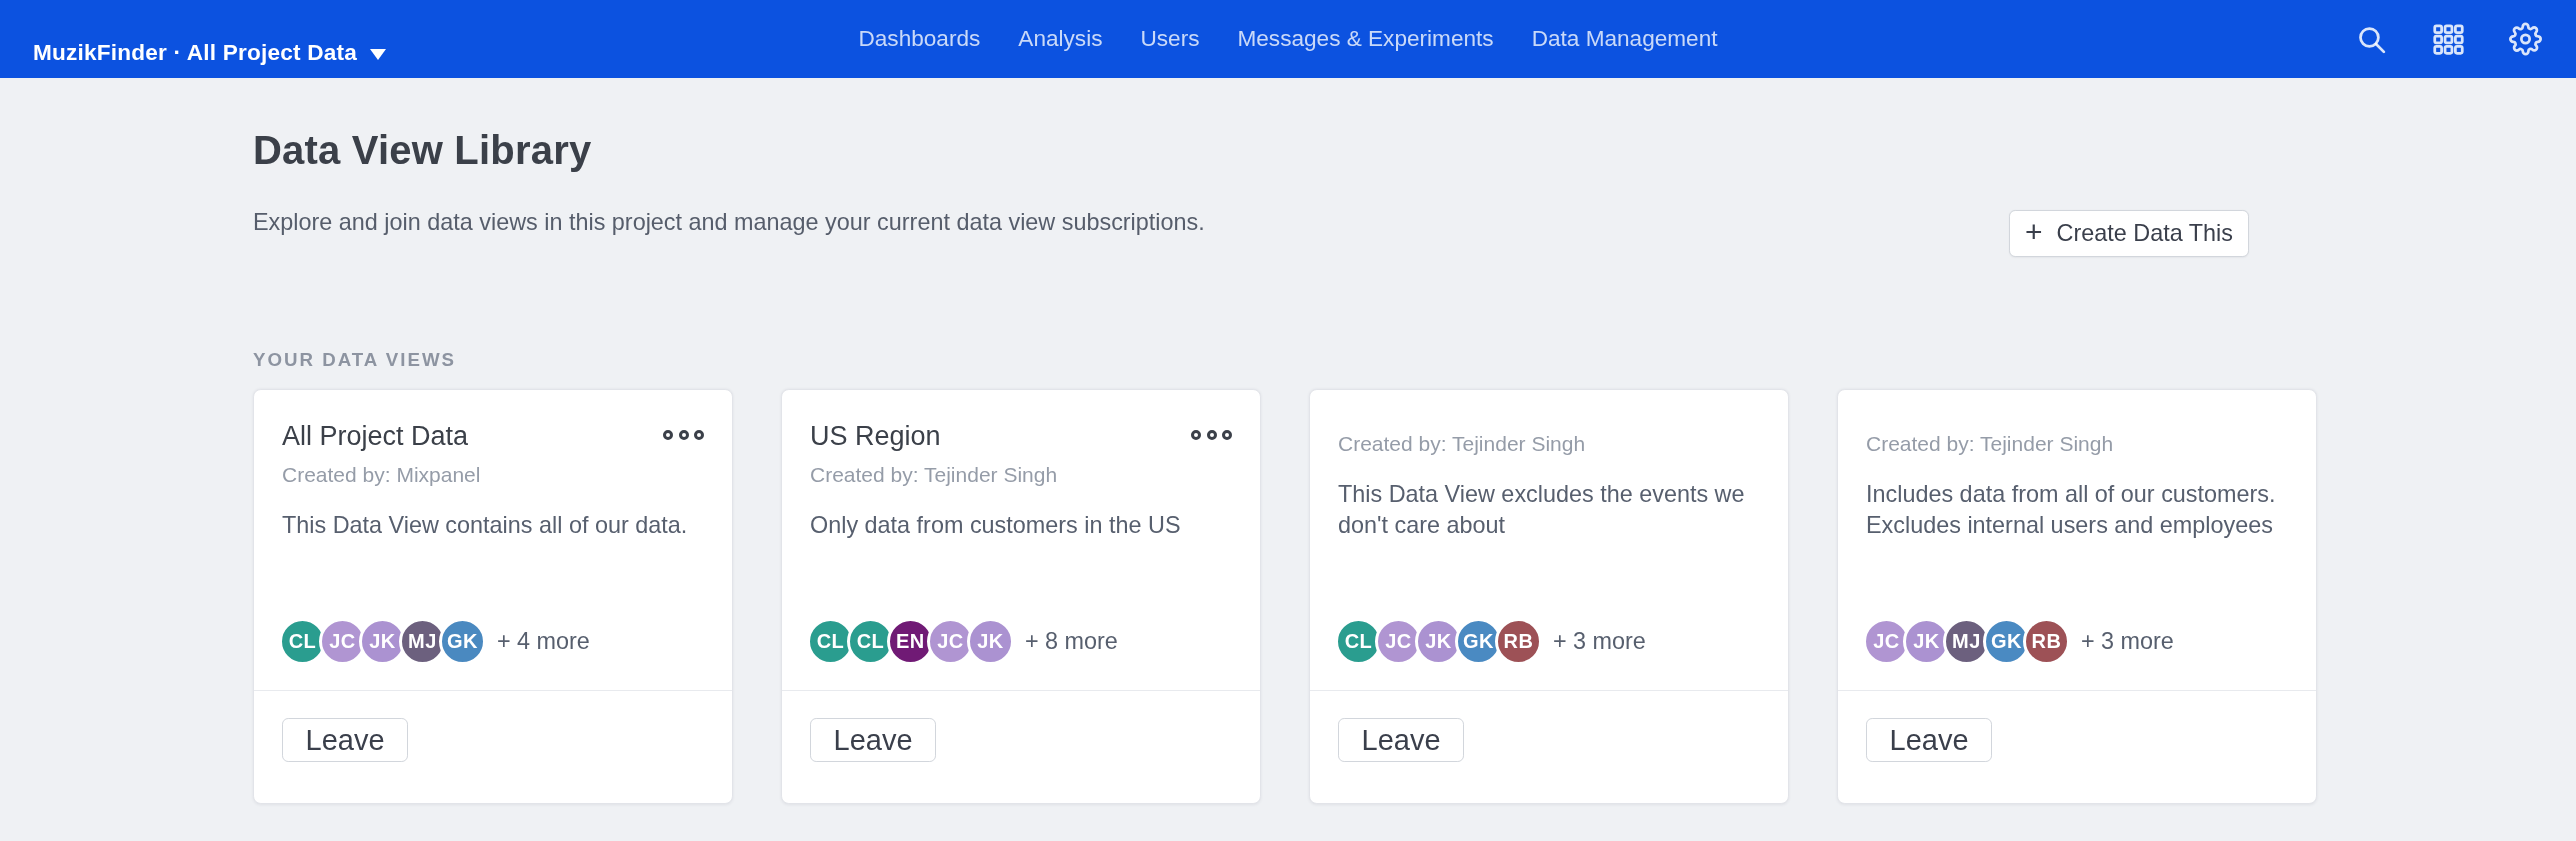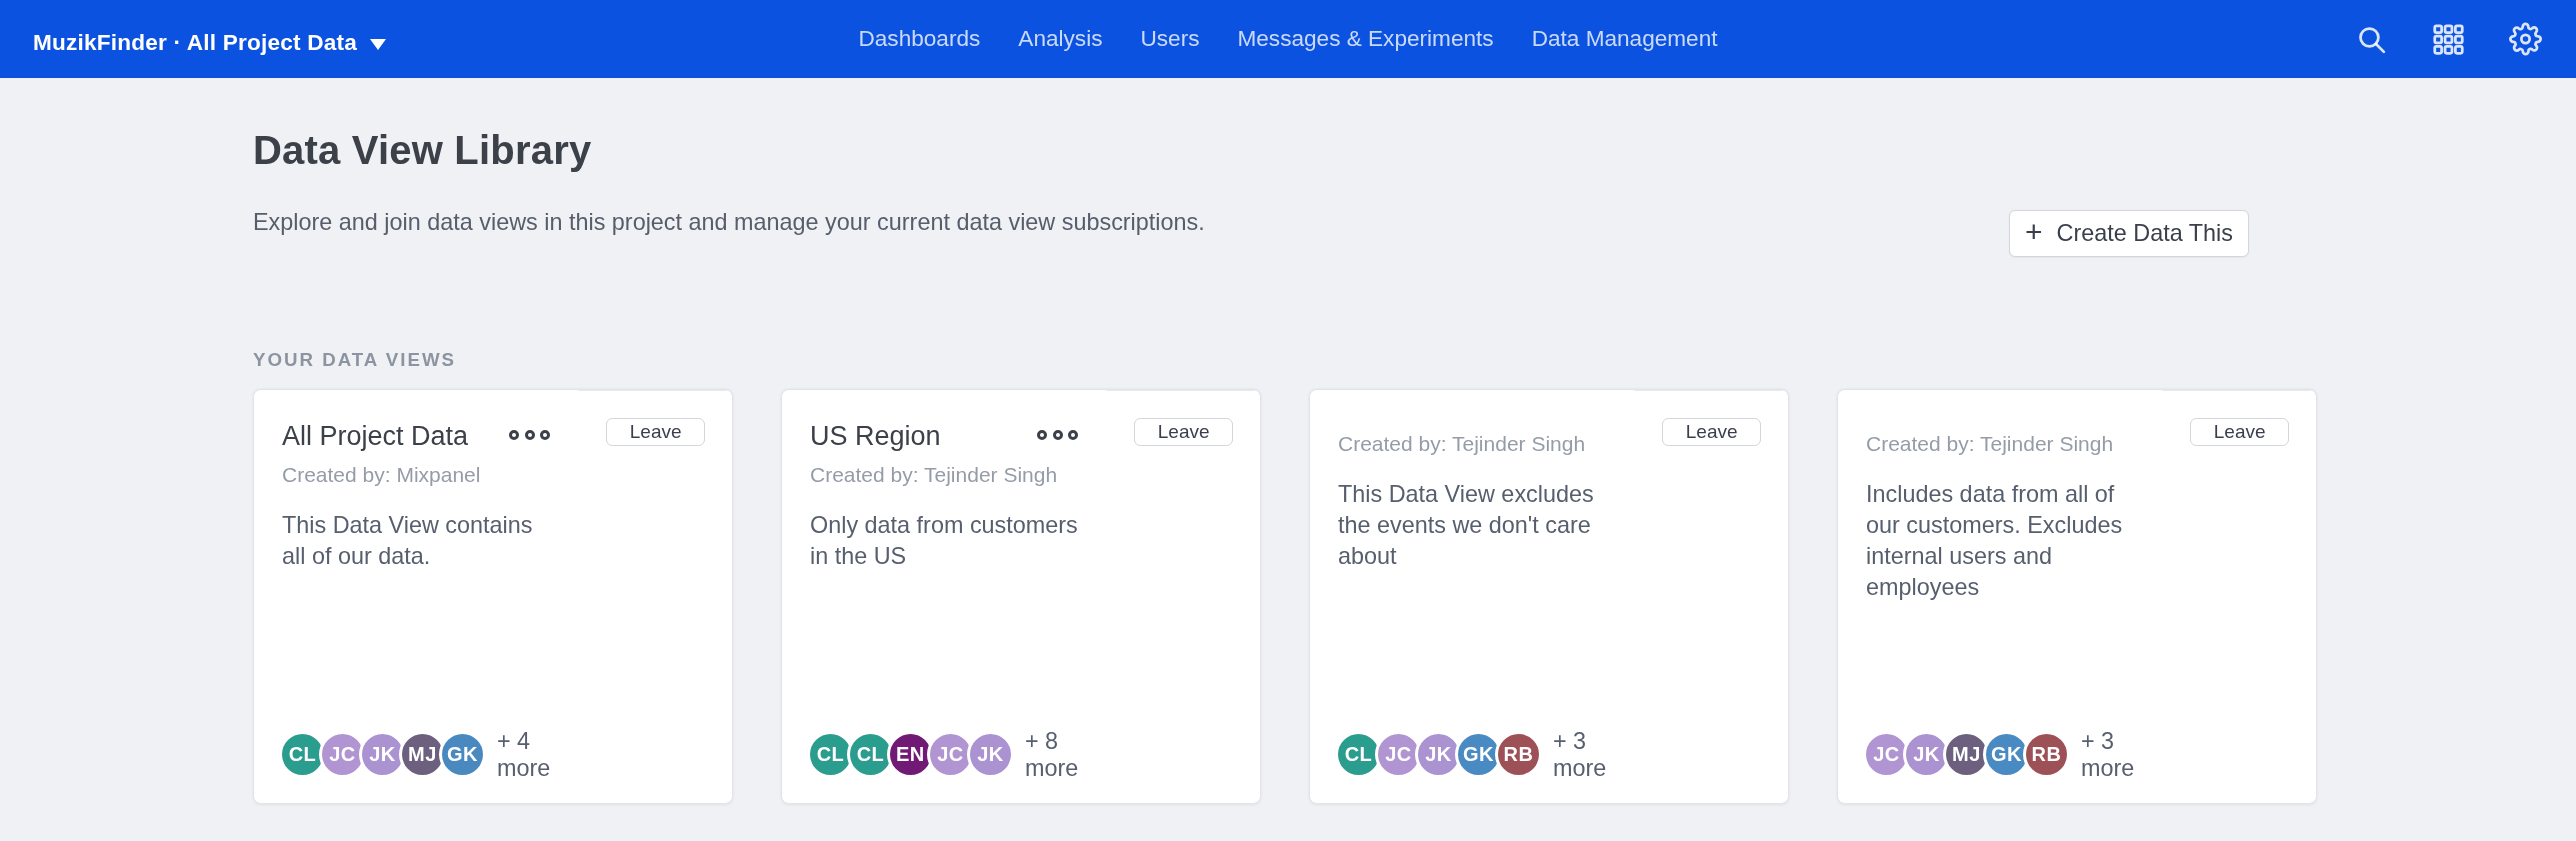--- a/index.html
+++ b/index.html
@@ -5,21 +5,21 @@
   * { box-sizing: border-box; margin: 0; padding: 0; }
   html, body { width: 2576px; height: 841px; overflow: hidden; }
   body { font-family: "Liberation Sans", sans-serif; background: #eff1f4; position: relative; }
 
   
   .topbar {
     position: absolute; top: 0; left: 0; width: 2576px; height: 78px;
     background: #0c52e0; display: flex; align-items: center;
   }
   .brand {
-    position: absolute; left: 33px; top: 4px; height: 78px;
+    position: absolute; left: 33px; top: 14px; height: 78px;
     display: flex; align-items: center; gap: 12.5px; cursor: pointer;
   }
   .brand-label { color: #ffffff; font-size: 22.6px; font-weight: bold; letter-spacing: 0.2px; }
   .caret {
     width: 0; height: 0; border-left: 8.6px solid transparent; border-right: 8.6px solid transparent;
     border-top: 11px solid #ffffff; margin-top: 3.1px;
   }
   .topnav {
     position: absolute; left: 0; top: 0; width: 100%; height: 78px;
     display: flex; align-items: center; justify-content: center; gap: 38px;
@@ -57,21 +57,21 @@
 
   
   .cards-row {
     position: absolute; left: 253px; top: 389px;
     display: flex; gap: 48px;
   }
   .card {
     width: 480px; height: 415px; background: #ffffff;
     border: 0.8px solid #e2e4e9; border-radius: 7.8px;
     box-shadow: 0 0.8px 3.1px rgba(25,35,60,.07);
-    display: flex; flex-direction: row; overflow: hidden;
+    display: flex; flex-direction: column; overflow: hidden;
   }
   .card-body { flex: 1; padding: 31px 28px 0 28px; display: flex; flex-direction: column; }
   .card-head { display: flex; align-items: flex-start; justify-content: space-between; }
   .card-title { font-size: 27px; color: #3b4049; }
   .card-menu { display: flex; gap: 5.5px; padding-top: 9.3px; cursor: pointer; }
   .card-menu span {
     width: 10px; height: 10px; border: 3.1px solid #3b4049; border-radius: 50%; display: block;
   }
   .card-created { margin-top: 11px; font-size: 21px; color: #959ca8; }
   .card-desc { margin-top: 23.4px; font-size: 23.4px; line-height: 1.32; color: #575f6e; flex: 1; }
@@ -79,23 +79,23 @@
   .avatar {
     width: 47px; height: 47px; border: 3.1px solid #ffffff; border-radius: 50%;
     display: flex; align-items: center; justify-content: center;
     color: #ffffff; font-size: 20px; font-weight: bold; letter-spacing: 0.4px;
     margin-left: -7px; flex: 0 0 auto;
   }
   .avatar:first-child { margin-left: -3.1px; }
   .more-label { margin-left: 11px; font-size: 23.4px; color: #575f6e; }
   .card-footer { border-top: 0.8px solid #e8eaee; height: 113px; padding: 27px 28px; }
   .leave-btn {
-    min-width: 79px; height: 28px; padding: 0 22.6px;
+    min-width: 79px; height: 44px; padding: 0 22.6px;
     background: #ffffff; border: 0.8px solid #d2d6dc; border-radius: 6.2px;
-    font-family: "Liberation Sans", sans-serif; font-size: 19px; color: #3a3f4b; cursor: pointer;
+    font-family: "Liberation Sans", sans-serif; font-size: 29px; color: #3a3f4b; cursor: pointer;
   }
 </style>
 </head>
 <body>
 
 <div class="topbar">
   <div class="topnav" id="topnav">
       <span class="topnav-item">Dashboards</span>
       <span class="topnav-item">Analysis</span>
       <span class="topnav-item">Users</span>

